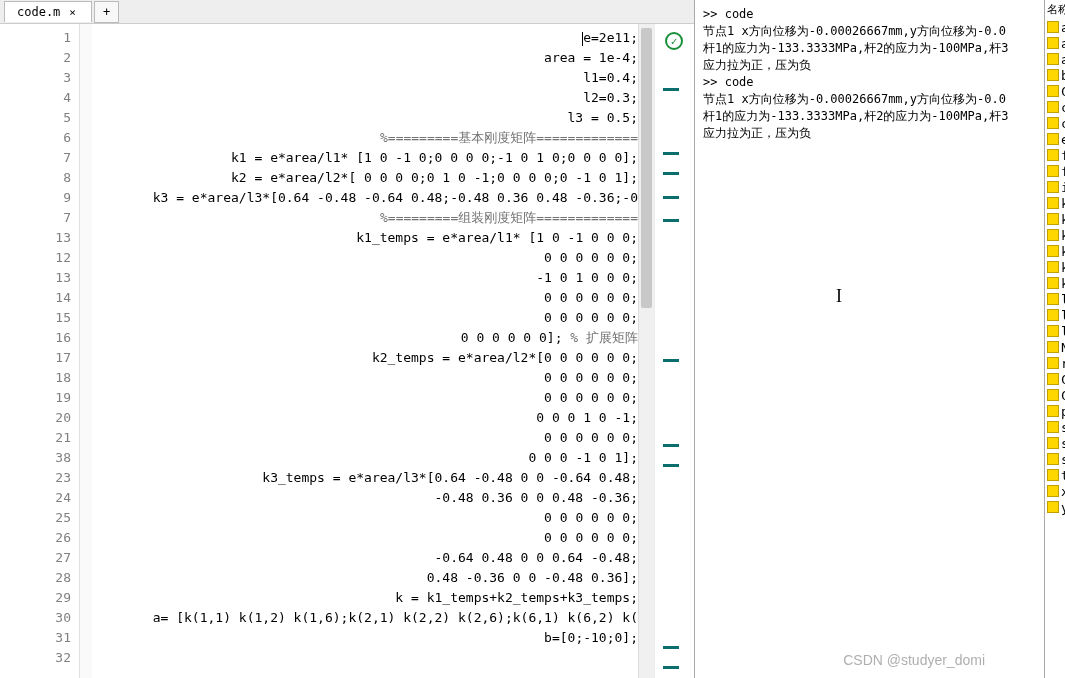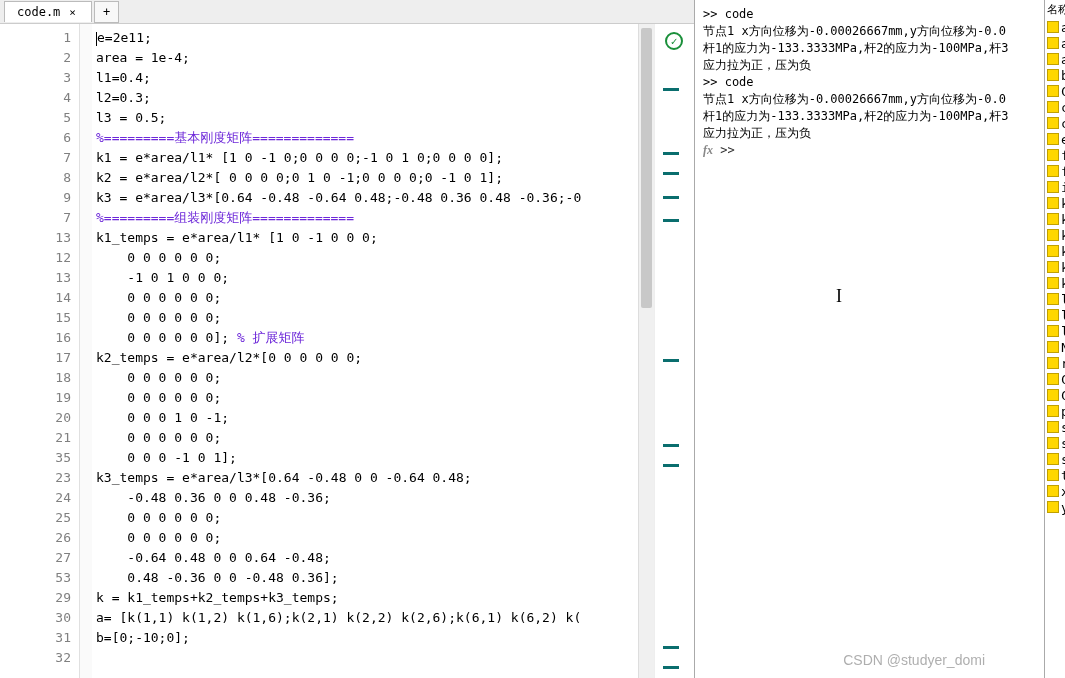--- a/index.html
+++ b/index.html
@@ -72,22 +72,23 @@
 }
 .code {
   flex: 1;
   padding: 4px 0 0 4px;
   font-family: Consolas, monospace;
   font-size: 13px;
   line-height: 20px;
   white-space: pre;
   overflow: hidden;
   position: relative;
-}
-.code .comment { color: #6d28d9; }
+  text-align: right;
+}
+.code .comment { color: #737373; }
 .code .cursor {
   border-left: 1px solid #000;
   display: inline-block;
   height: 14px;
   vertical-align: middle;
 }
 .status-strip {
   width: 40px;
   background: #fff;
   position: relative;
@@ -221,27 +222,27 @@
         <div>12</div>
         <div>13</div>
         <div>14</div>
         <div>15</div>
         <div>16</div>
         <div>17</div>
         <div>18</div>
         <div>19</div>
         <div>20</div>
         <div>21</div>
-        <div>35</div>
+        <div>38</div>
         <div>23</div>
         <div>24</div>
         <div>25</div>
         <div>26</div>
         <div>27</div>
-        <div>53</div>
+        <div>28</div>
         <div>29</div>
         <div>30</div>
         <div>31</div>
         <div>32</div>
       </div>
     <div class="breakpoint-strip"></div>
     <div class="code" id="code"><div><span class="cursor"></span>e=2e11;</div><div>area = 1e-4;</div><div>l1=0.4;</div><div>l2=0.3;</div><div>l3 = 0.5;</div><div><span class="comment">%=========基本刚度矩阵=============</span></div><div>k1 = e*area/l1* [1 0 -1 0;0 0 0 0;-1 0 1 0;0 0 0 0];</div><div>k2 = e*area/l2*[ 0 0 0 0;0 1 0 -1;0 0 0 0;0 -1 0 1];</div><div>k3 = e*area/l3*[0.64 -0.48 -0.64 0.48;-0.48 0.36 0.48 -0.36;-0</div><div><span class="comment">%=========组装刚度矩阵=============</span></div><div>k1_temps = e*area/l1* [1 0 -1 0 0 0;</div><div>    0 0 0 0 0 0;</div><div>    -1 0 1 0 0 0;</div><div>    0 0 0 0 0 0;</div><div>    0 0 0 0 0 0;</div><div>    0 0 0 0 0 0]; <span class="comment">% 扩展矩阵</span></div><div>k2_temps = e*area/l2*[0 0 0 0 0 0;</div><div>    0 0 0 0 0 0;</div><div>    0 0 0 0 0 0;</div><div>    0 0 0 1 0 -1;</div><div>    0 0 0 0 0 0;</div><div>    0 0 0 -1 0 1];</div><div>k3_temps = e*area/l3*[0.64 -0.48 0 0 -0.64 0.48;</div><div>    -0.48 0.36 0 0 0.48 -0.36;</div><div>    0 0 0 0 0 0;</div><div>    0 0 0 0 0 0;</div><div>    -0.64 0.48 0 0 0.64 -0.48;</div><div>    0.48 -0.36 0 0 -0.48 0.36];</div><div>k = k1_temps+k2_temps+k3_temps;</div><div></div><div>a= [k(1,1) k(1,2) k(1,6);k(2,1) k(2,2) k(2,6);k(6,1) k(6,2) k(</div><div>b=[0;-10;0];</div></div>
     <div class="scrollbar-v">
       <div class="thumb"></div>
     </div>
@@ -264,24 +265,20 @@
 <div class="console-panel">
   <div class="console">
     <div>&gt;&gt; code</div>
     <div>节点1 x方向位移为-0.00026667mm,y方向位移为-0.0</div>
     <div>杆1的应力为-133.3333MPa,杆2的应力为-100MPa,杆3</div>
     <div>应力拉为正，压为负</div>
     <div>&gt;&gt; code</div>
     <div>节点1 x方向位移为-0.00026667mm,y方向位移为-0.0</div>
     <div>杆1的应力为-133.3333MPa,杆2的应力为-100MPa,杆3</div>
     <div>应力拉为正，压为负</div>
-    <div>
-      <span class="fx">fx</span>
-      <span class="prompt">&gt;&gt; </span>
-    </div>
   </div>
 </div>
 
 <div class="workspace-panel">
   <div class="ws-header">名称</div>
   <div id="ws-list">
       <div class="ws-item">
         <span class="ws-icon"></span>
         <span>a</span>
       </div>

